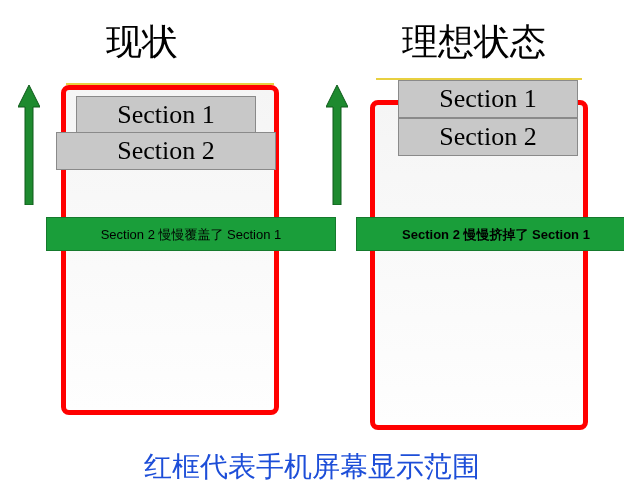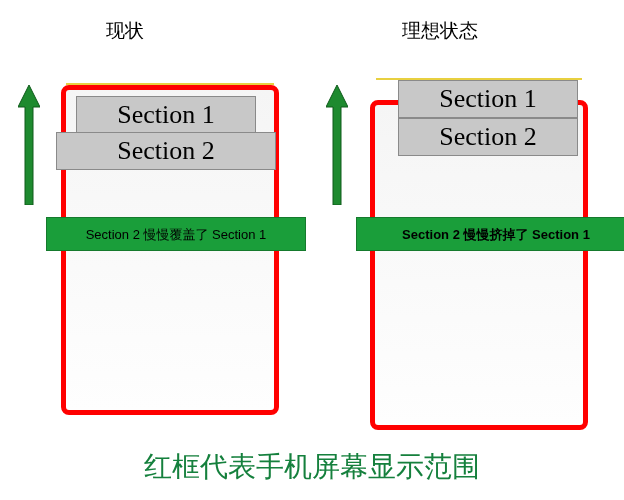--- a/index.html
+++ b/index.html
@@ -5,21 +5,21 @@
     * { box-sizing: border-box; margin: 0; padding: 0; }
     body {
       width: 624px;
       height: 500px;
       background: #ffffff;
       font-family: "Microsoft YaHei", "SimSun", sans-serif;
       position: relative;
     }
     .title {
       position: absolute;
-      font-size: 19px;
+      font-size: 36px;
       color: #000;
     }
     .title-left { left: 106px; top: 18px; }
     .title-right { left: 390px; top: 18px; margin-left: 12px; }
 
     .arrow {
       position: absolute;
       width: 22px;
     }
     .arrow svg { display: block; }
@@ -64,31 +64,31 @@
     .green-banner {
       position: absolute;
       background: #1a9e3a;
       color: #000;
       font-size: 13px;
       height: 34px;
       line-height: 34px;
       text-align: center;
       border: 1px solid #157a2d;
     }
-    .gb-left { left: 46px; top: 217px; width: 260px; }
+    .gb-left { left: 46px; top: 217px; width: 290px; }
     .gb-right { left: 356px; top: 217px; width: 280px; font-weight: bold; }
 
     .caption {
       position: absolute;
       left: 0;
       right: 0;
       bottom: 14px;
       text-align: center;
       font-size: 28px;
-      color: #15803d;
+      color: #1d4ed8;
     }
 
     .watermark {
       position: absolute;
       right: 8px;
       bottom: 46px;
       font-size: 11px;
       color: rgba(150,150,150,0.35);
       letter-spacing: 0.5px;
     }

